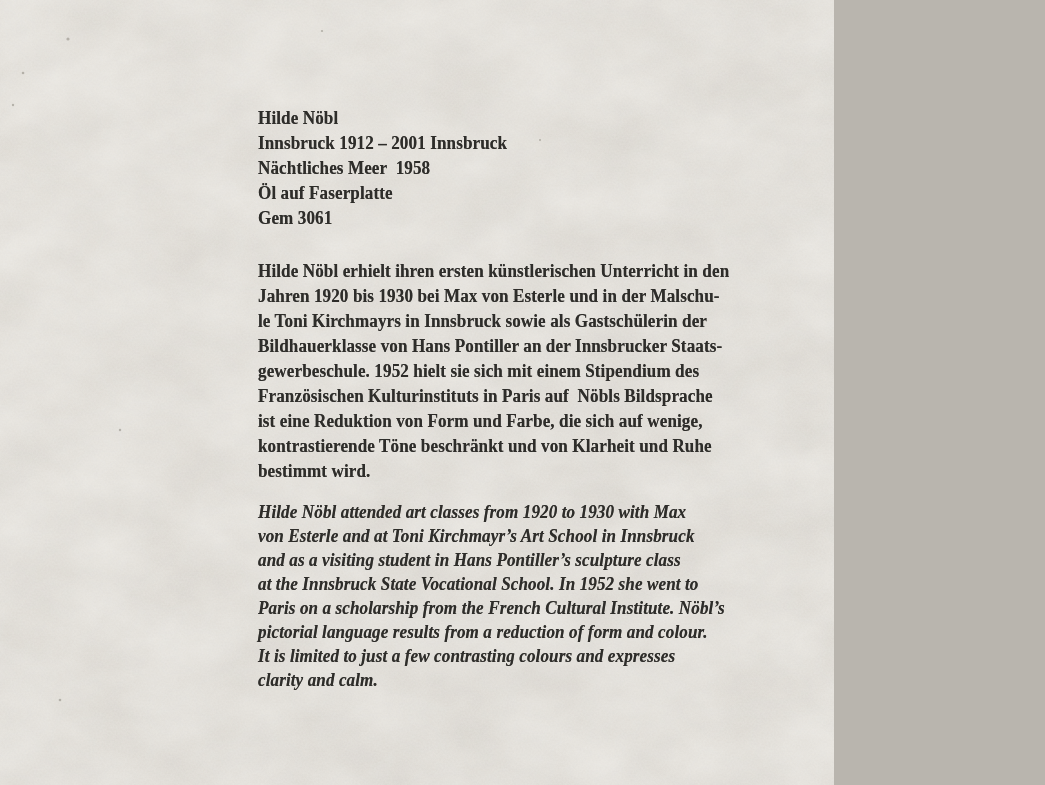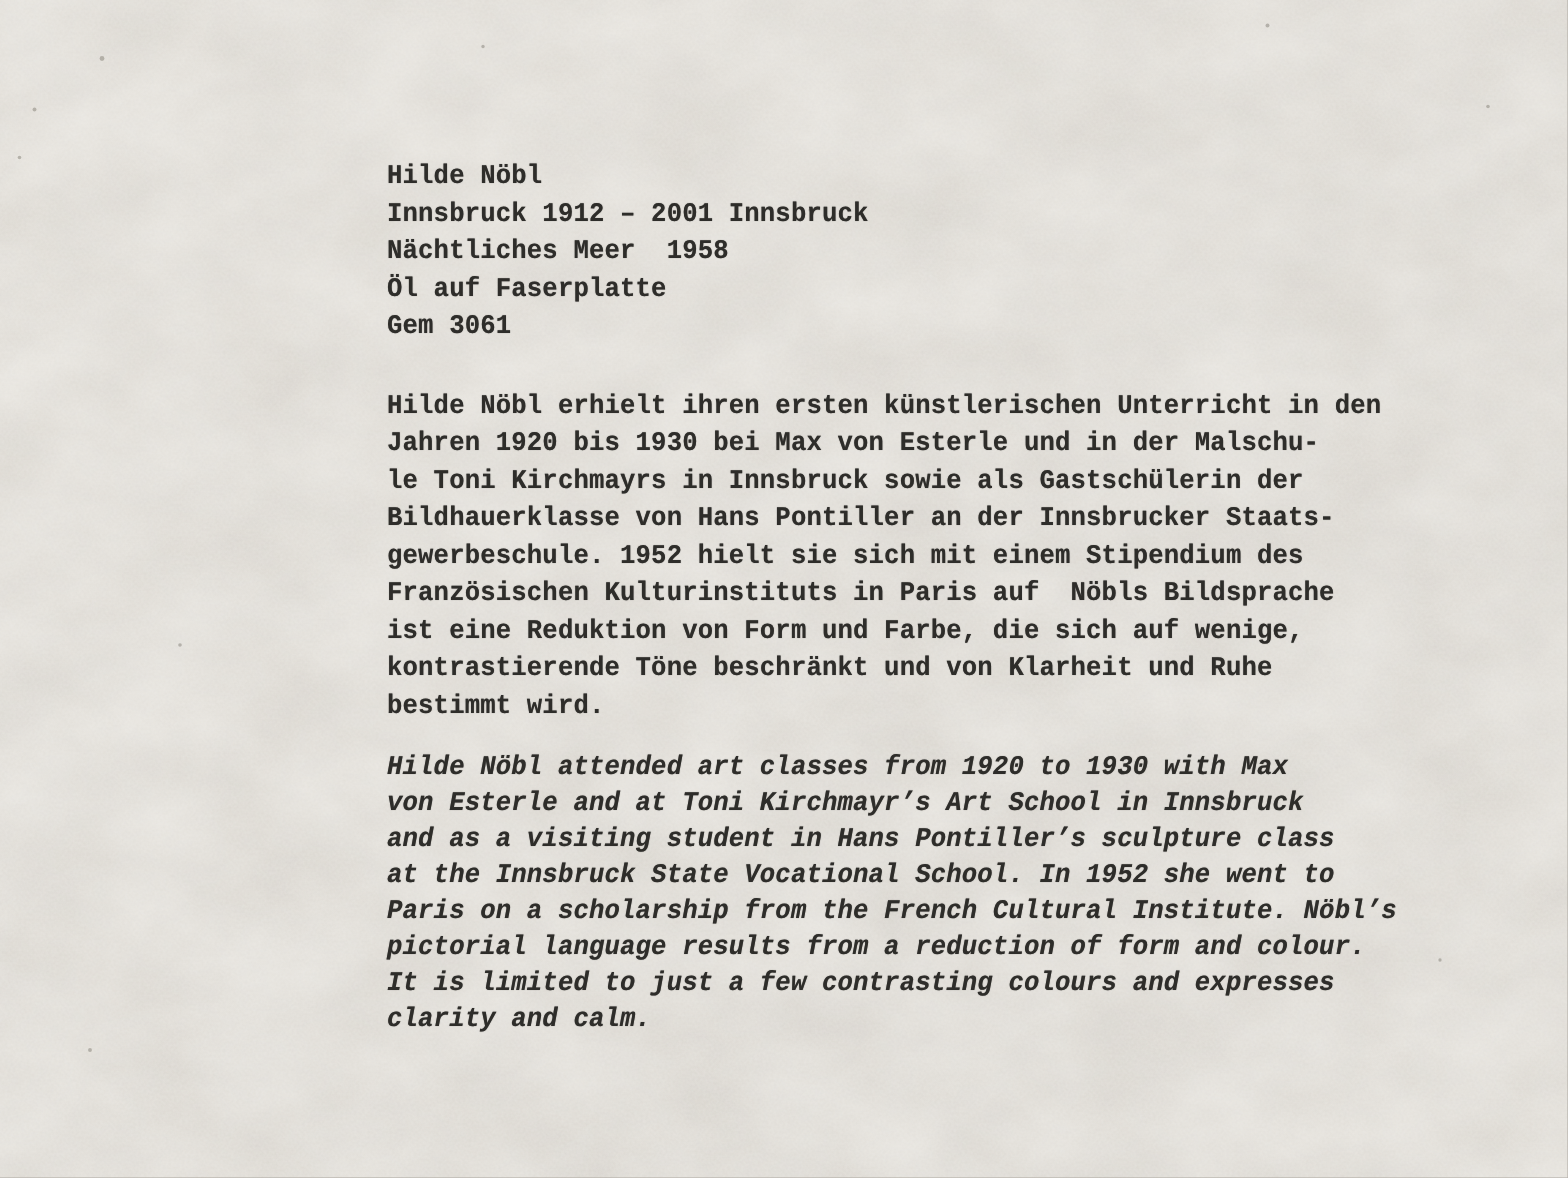--- a/index.html
+++ b/index.html
@@ -3,25 +3,25 @@
 <meta charset="utf-8">
 <title>Museum Wall Label</title>
 <style>
   html, body {
     margin: 0;
     padding: 0;
     background: #b9b5ae;
   }
   .stage {
     position: relative;
-    width: 1045px;
+    width: 834px;
     height: 785px;
     overflow: hidden;
     background: linear-gradient(135deg, #dad6cf 0%, #d8d4cd 40%, #d5d1ca 70%, #d9d5ce 100%);
-    font-family: Liberation Mono, monospace;
+    font-family: Liberation Serif, serif;
   }
   .texture {
     position: absolute;
     left: 0;
     top: 0;
     width: 1045px;
     height: 785px;
     pointer-events: none;
   }
   .text-col {

